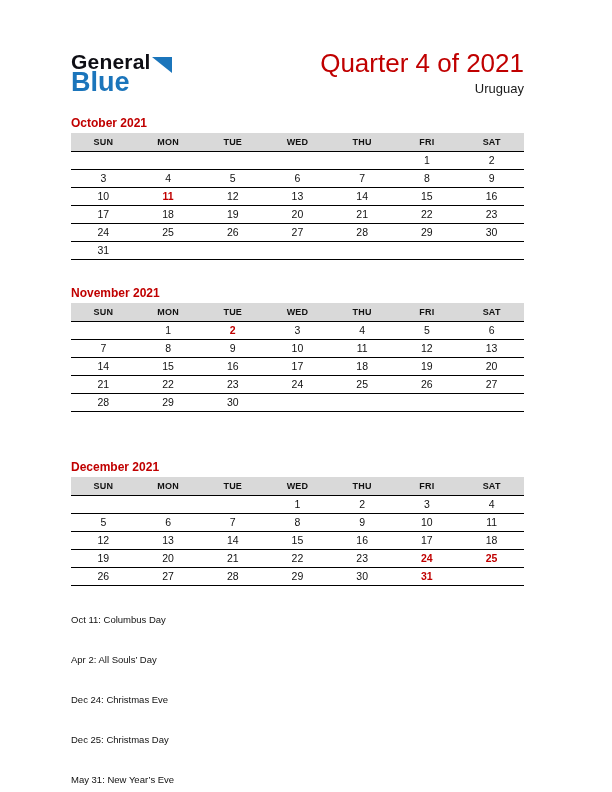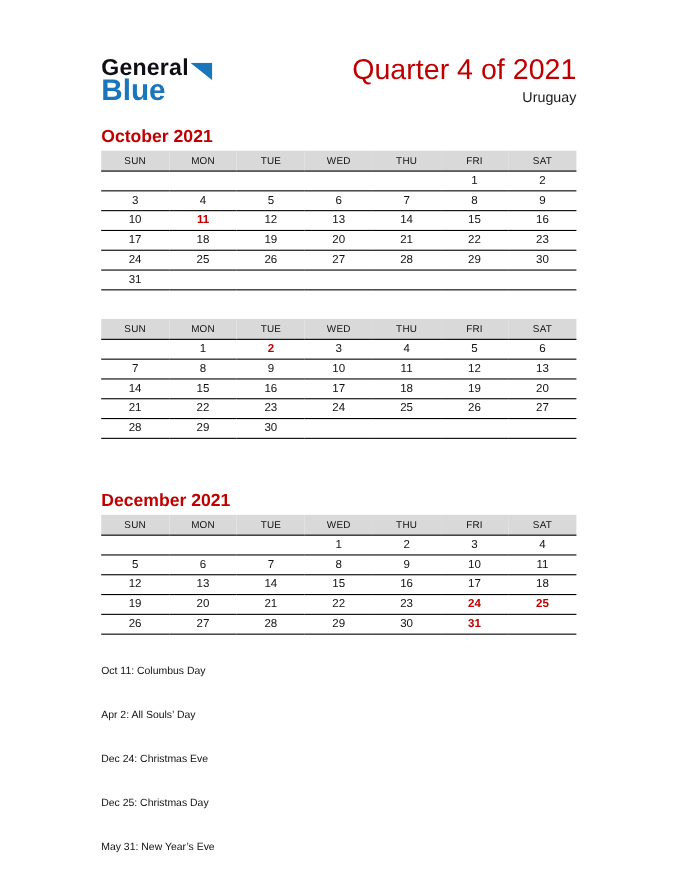--- a/index.html
+++ b/index.html
@@ -10,21 +10,21 @@
   }
   * { margin: 0; padding: 0; box-sizing: border-box; }
   html, body { background: #ffffff; }
   body {
     width: 612px; height: 792px;
     font-family: "Liberation Sans", sans-serif;
     color: var(--ink);
   }
   .page {
     width: 612px; height: 792px;
-    padding: 46px 88px 0 92px;
+    padding: 46px 88px 0 71px;
     background: #ffffff;
     overflow: hidden;
   }
 
   
   .top {
     display: flex;
     justify-content: space-between;
     align-items: flex-start;
     margin-bottom: 18px;
@@ -41,29 +41,29 @@
   }
   .titles { text-align: right; padding-top: 2px; }
   .quarter-title {
     font-size: 26px; font-weight: normal; color: var(--accent);
     line-height: 30px;
   }
   .country { font-size: 13px; color: #1a1a1a; margin-top: 3px; }
 
   
   .month-title {
-    font-size: 16px; font-weight: bold; color: var(--accent);
+    font-size: 12px; font-weight: bold; color: var(--accent);
     margin-bottom: 3px;
   }
   table {
     width: 100%; border-collapse: collapse; table-layout: fixed;
   }
   thead th {
     background: var(--header-bg);
-    font-size: 9px; font-weight: normal; color: #111;
+    font-size: 9px; font-weight: bold; color: #111;
     text-align: center; padding: 4px 0;
     border-bottom: 1px solid #000;
     letter-spacing: 0.2px;
   }
   tbody td {
     font-size: 10.5px; line-height: 11px;
     text-align: center; padding: 3px 0 3px 0;
     border-bottom: 1px solid #000;
     color: #111;
     height: 18px;
@@ -167,20 +167,21 @@
               <td></td>
               <td></td>
               <td></td>
               <td></td>
               <td></td>
             </tr>
           </tbody>
         </table>
       </section>
       <section class="month">
+        <h2 class="month-title">November 2021</h2>
         <table>
           <thead>
             <tr>
               <th>SUN</th>
               <th>MON</th>
               <th>TUE</th>
               <th>WED</th>
               <th>THU</th>
               <th>FRI</th>
               <th>SAT</th>

